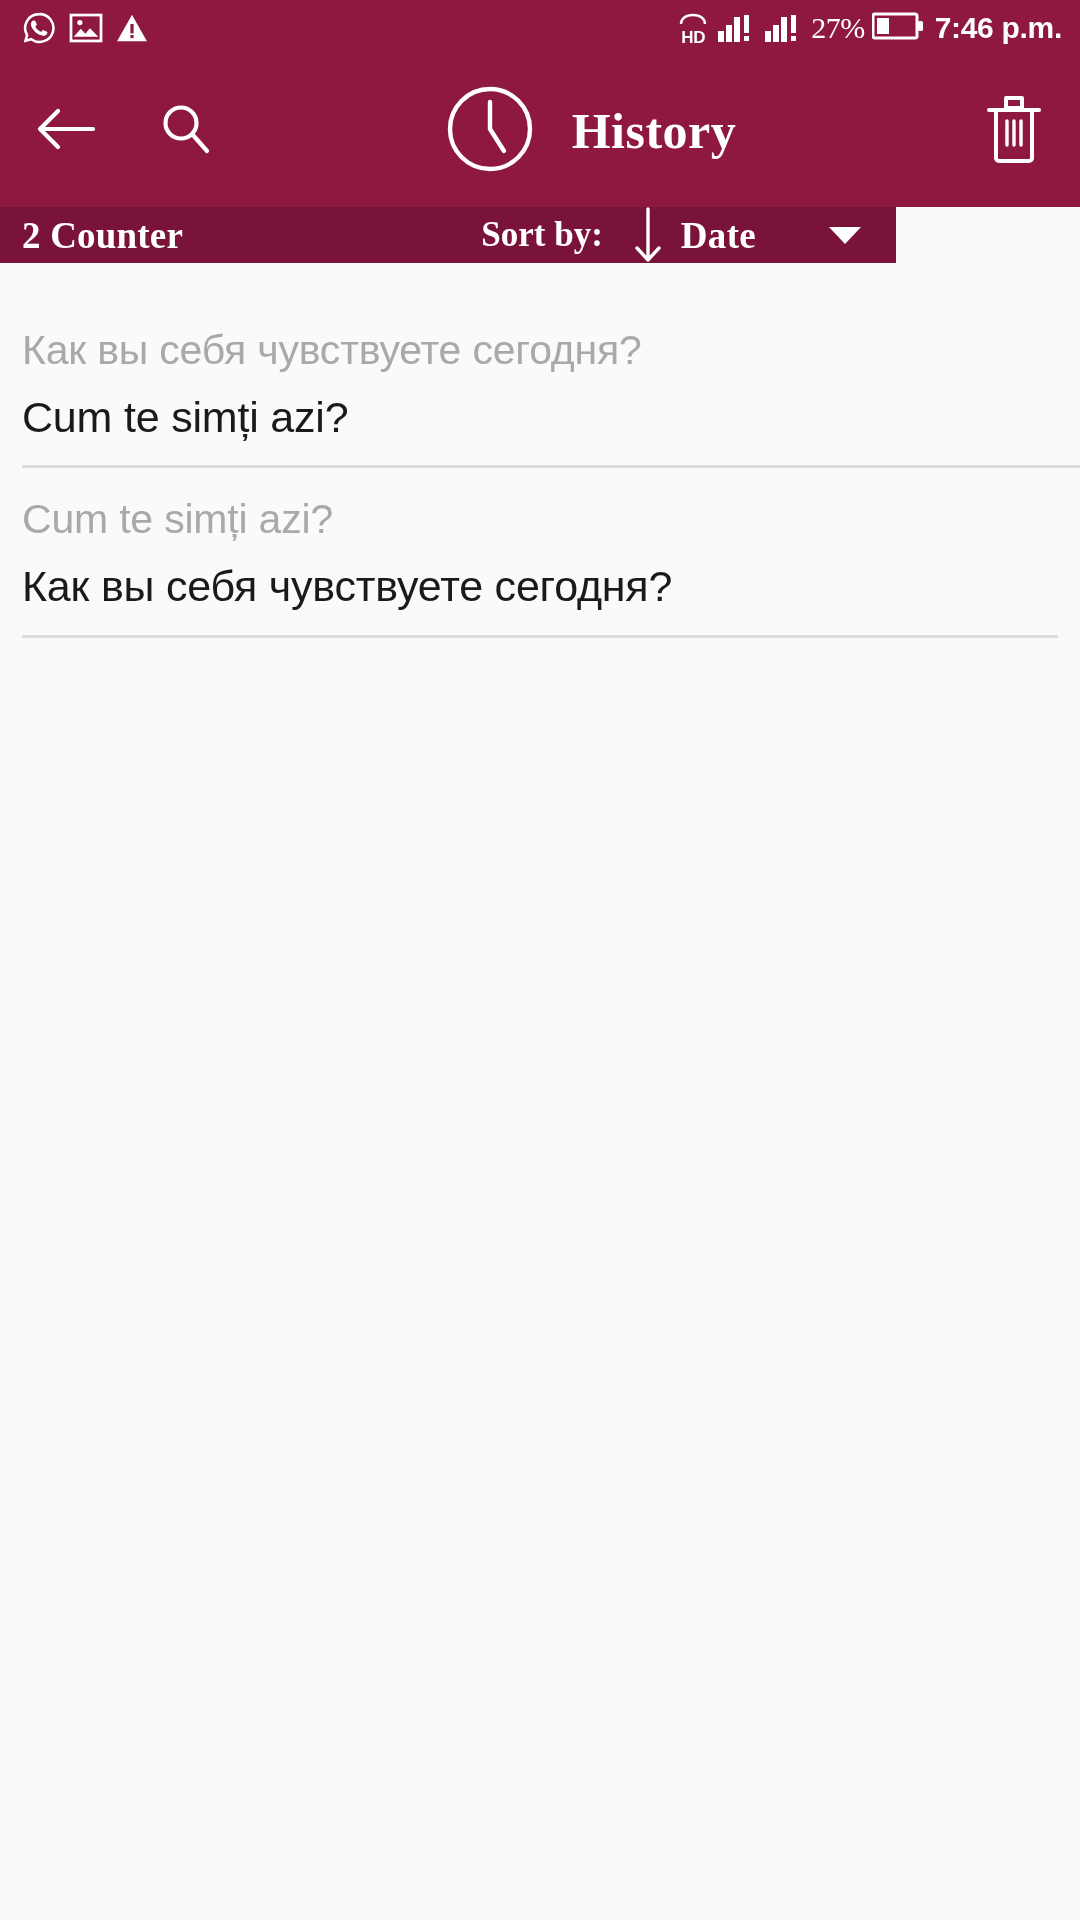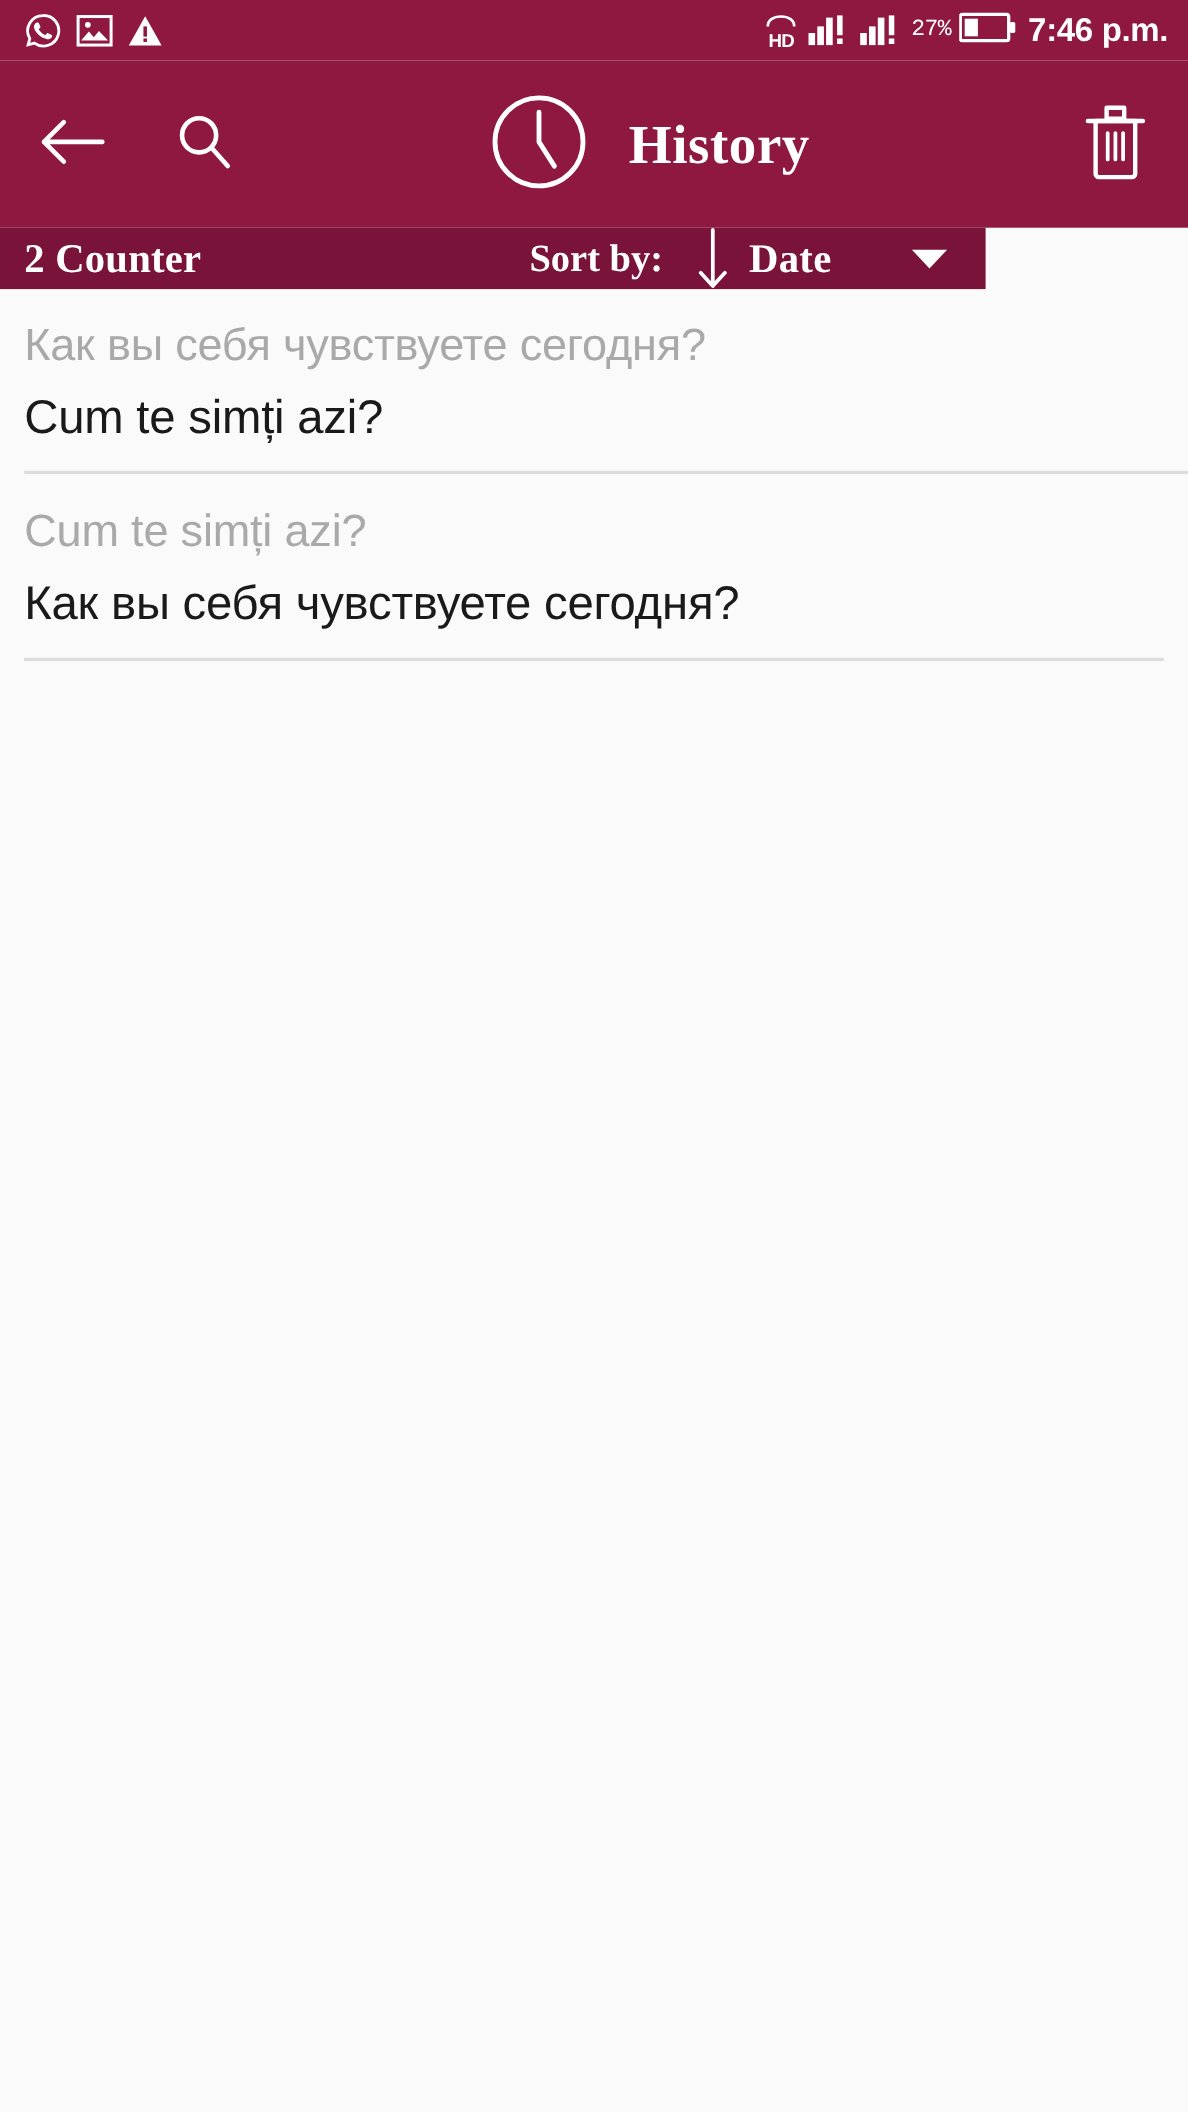--- a/index.html
+++ b/index.html
@@ -21,22 +21,22 @@
   }
   .sb-left{ display:flex; align-items:center; gap:13px; }
   .sb-right{ margin-left:auto; display:flex; align-items:center; gap:7px; }
   .sb-icon{ display:block; }
   .hd-label{
     font-size:17px; font-weight:bold; letter-spacing:-0.5px;
     line-height:1; position:relative; top:3px;
   }
   .hd-wrap{ display:flex; flex-direction:column; align-items:center; width:34px; }
   .batt-pct{
-    font-size:21px; font-weight:400; letter-spacing:-0.5px;
-    font-family:Liberation Mono, monospace;
+    font-size:30px; font-weight:400; letter-spacing:-0.5px;
+    font-family:Liberation Serif, serif;
   }
   .clock-text{
     font-size:30px; font-weight:700; letter-spacing:-0.3px; margin-left:4px;
   }
 
   
   .toolbar{
     height:152px; width:1080px;
     background:#8E1840;
     display:flex; align-items:center;
@@ -75,21 +75,21 @@
     font-size:35px; font-weight:700;
   }
   .sort-dir{ margin:0 16px 0 28px; display:flex; align-items:center; }
   .sort-value{
     font-family:"Liberation Serif", serif;
     font-size:37px; font-weight:bold; letter-spacing:0.3px;
   }
   .sort-caret{ margin-left:72px; display:flex; align-items:center; }
 
   
-  .list{ width:960px; background:#fafafa; padding-top:19px; }
+  .list{ width:960px; background:#fafafa; padding-top:56px; }
   .hist-item{ width:1080px; padding:0 22px; }
   .hist-src{
     font-size:41px; color:#a9a9a9; font-weight:400;
     line-height:1.22; letter-spacing:-0.2px;
     padding-top:6px;
   }
   .hist-dst{
     font-size:43px; color:#1a1a1a; font-weight:400;
     line-height:1.22; letter-spacing:-0.2px;
     padding-top:16px;

